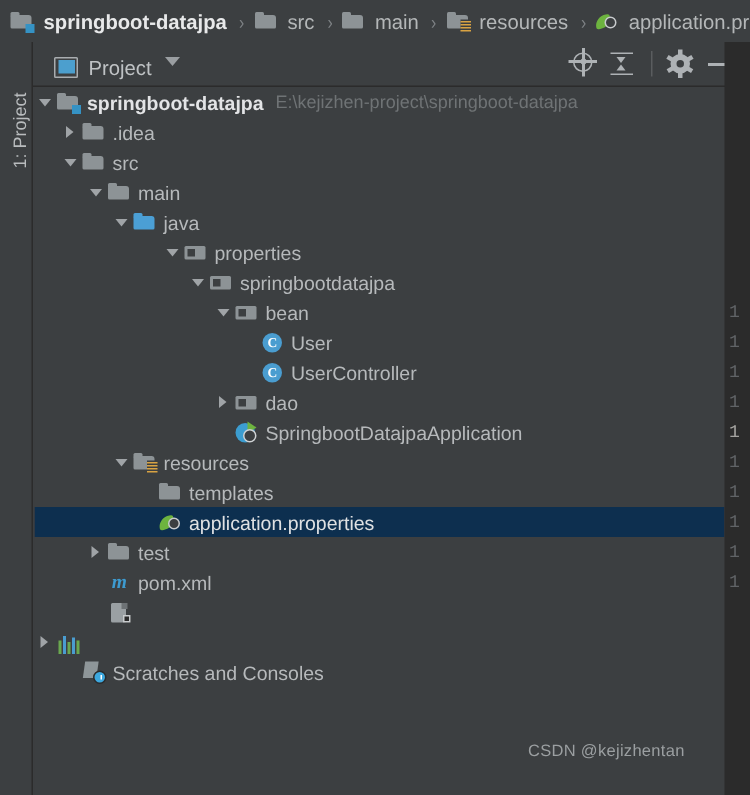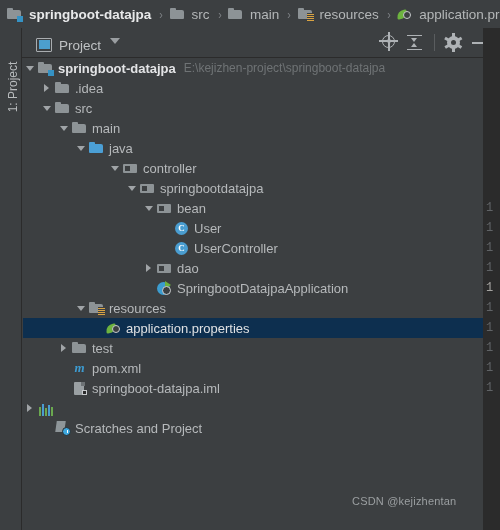--- a/index.html
+++ b/index.html
@@ -383,21 +383,21 @@
     <div class="row">
       <span style="flex: 0 0 auto; width: 51px; height: 20px;"></span>
       <span class="arrow open"></span>
       <span class="row-ico ico-folder ico-src"></span>
       <span class="label">java</span>
     </div>
     <div class="row">
       <span style="flex: 0 0 auto; width: 85px; height: 20px;"></span>
       <span class="arrow open"></span>
       <span class="row-ico ico-pkg"></span>
-      <span class="label">controller</span>
+      <span class="label">properties</span>
     </div>
     <div class="row">
       <span style="flex: 0 0 auto; width: 102px; height: 20px;"></span>
       <span class="arrow open"></span>
       <span class="row-ico ico-pkg"></span>
       <span class="label">springbootdatajpa</span>
     </div>
     <div class="row">
       <span style="flex: 0 0 auto; width: 119px; height: 20px;"></span>
       <span class="arrow open"></span>
@@ -442,20 +442,26 @@
       <span class="row-ico ico-folder ico-res">
         <span class="ln">
           <i></i>
           <i></i>
           <i></i>
           <i></i>
         </span>
       </span>
       <span class="label">resources</span>
     </div>
+    <div class="row">
+      <span style="flex: 0 0 auto; width: 68px; height: 20px;"></span>
+      <span class="arrow"></span>
+      <span class="row-ico ico-folder"></span>
+      <span class="label">templates</span>
+    </div>
     <div class="row selected">
       <span style="flex: 0 0 auto; width: 68px; height: 20px;"></span>
       <span class="arrow"></span>
       <span class="row-ico ico-spring">
         <span class="leaf"></span>
         <span class="ring"></span>
       </span>
       <span class="label">application.properties</span>
     </div>
     <div class="row">
@@ -471,41 +477,40 @@
       <span class="label">pom.xml</span>
     </div>
     <div class="row">
       <span style="flex: 0 0 auto; width: 34px; height: 20px;"></span>
       <span class="arrow"></span>
       <span class="row-ico ico-iml">
         <span class="body"></span>
         <span class="fold"></span>
         <span class="sq"></span>
       </span>
-      <span class="label">springboot-datajpa.iml</span>
     </div>
     <div class="row">
       <span style="flex: 0 0 auto; width: 0px; height: 20px;"></span>
       <span class="arrow closed"></span>
       <span class="row-ico ico-libs">
         <i></i>
         <i></i>
         <i></i>
         <i></i>
         <i></i>
       </span>
     </div>
     <div class="row">
       <span style="flex: 0 0 auto; width: 17px; height: 20px;"></span>
       <span class="arrow"></span>
       <span class="row-ico ico-scratch">
         <span class="pg"></span>
         <span class="clk"></span>
       </span>
-      <span class="label">Scratches and Project</span>
+      <span class="label">Scratches and Consoles</span>
     </div>
   </div>
 
 <div id="editor-sliver">
   <div id="gutter" style="top: 170px;">
       <div class="lineno">1</div>
       <div class="lineno">1</div>
       <div class="lineno">1</div>
       <div class="lineno">1</div>
       <div class="lineno current">1</div>

